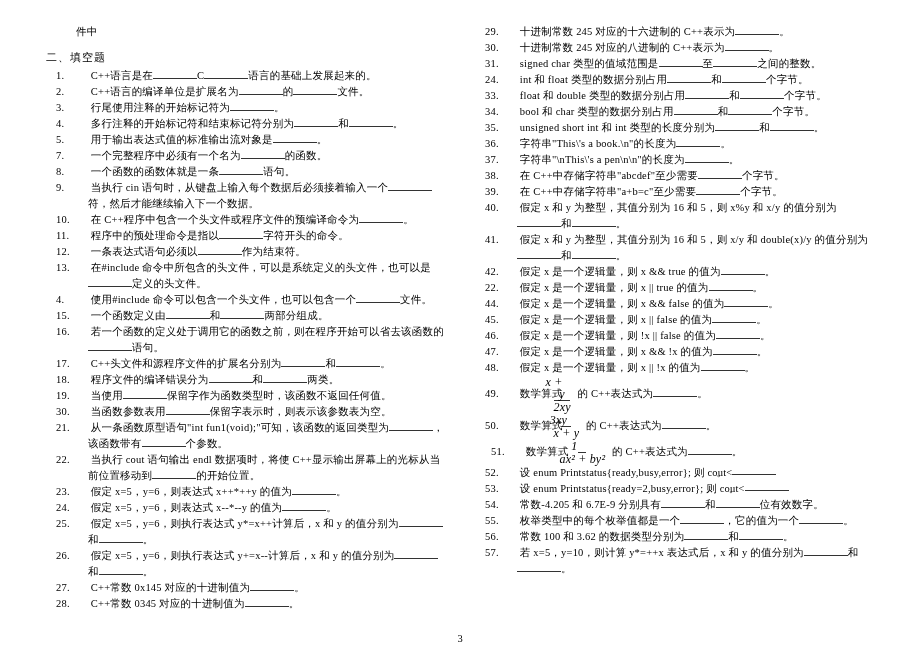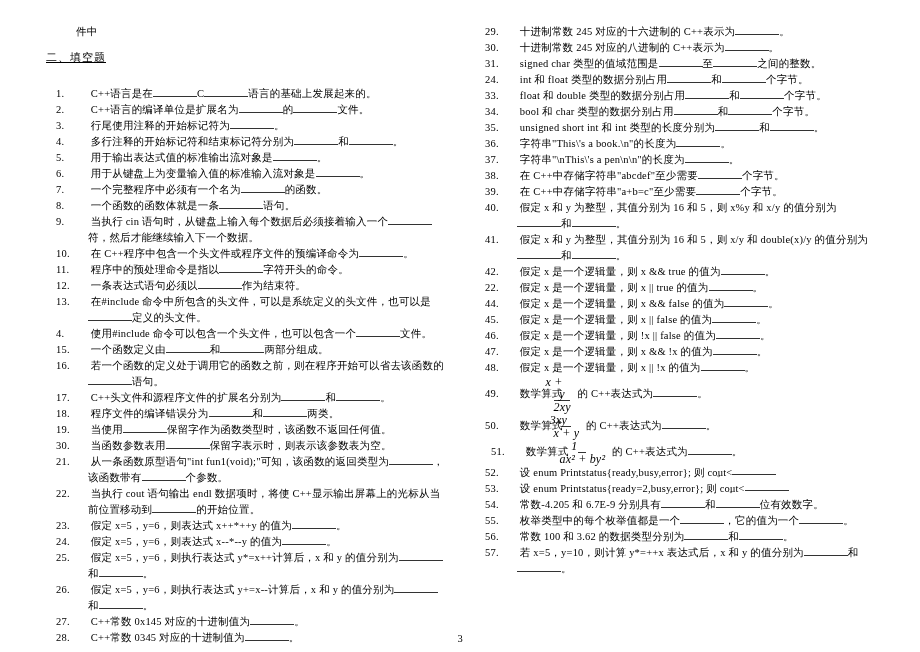--- a/index.html
+++ b/index.html
@@ -6,21 +6,21 @@
   html, body { width: 920px; height: 652px; background: #fff; font-family: "SimSun", "宋体", serif; }
   .page {
     width: 920px; height: 652px;
     display: flex; flex-direction: column;
     padding: 24px 46px 8px 46px;
     position: relative;
   }
   .cols { display: flex; flex: 1; gap: 30px; }
   .col { flex: 1; min-width: 0; }
   .indent-item { padding-left: 30px; font-size: 10.5px; line-height: 16px; letter-spacing: 0.2px; }
-  .section-title { font-size: 11px; margin: 4px 0 21px 0; letter-spacing: 1px; text-decoration: underline; }
+  .section-title { font-size: 11px; margin: 4px 0 3px 0; letter-spacing: 1px; }
   ol { list-style: none; padding-left: 12px; }
   li { font-size: 10.5px; line-height: 16px; text-indent: -16px; padding-left: 30px; letter-spacing: 0.2px; }
   li .num { display: inline-block; min-width: 16px; }
   .blank { display: inline-block; border-bottom: 1px solid #333; height: 10px; vertical-align: baseline; min-width: 36px; }
   .blank.md { min-width: 44px; }
   .formula { font-style: italic; font-family: "Times New Roman", serif; }
   .ftop { border-bottom: 1px solid #333; padding: 0 4px; display:inline-block; text-align:center;}
   .fbot { padding: 0 4px; display:inline-block; text-align:center;}
   .fraction { display: inline-block; vertical-align: middle; text-align: center; line-height: 12px; font-size: 12px; }
   .pagenum { position: absolute; bottom: 8px; left: 0; right: 0; text-align: center; font-size: 10.5px; }
@@ -34,21 +34,20 @@
     <div class="col">
       <div class="indent-item">件中</div>
       <div style="height:6px"></div>
       <div class="section-title">二、填空题</div>
       <ol id="leftList">
           <li><span class="num">1.</span> C++语言是在<span class="blank md"></span>C<span class="blank md"></span>语言的基础上发展起来的。</li>
           <li><span class="num">2.</span> C++语言的编译单位是扩展名为<span class="blank md"></span>的<span class="blank md"></span>文件。</li>
           <li><span class="num">3.</span> 行尾使用注释的开始标记符为<span class="blank md"></span>。</li>
           <li><span class="num">4.</span> 多行注释的开始标记符和结束标记符分别为<span class="blank md"></span>和<span class="blank md"></span>。</li>
           <li><span class="num">5.</span> 用于输出表达式值的标准输出流对象是<span class="blank md"></span>。</li>
-          <li><span class="num">6.</span> 用于从键盘上为变量输入值的标准输入流对象是<span class="blank md"></span>。</li>
           <li><span class="num">7.</span> 一个完整程序中必须有一个名为<span class="blank md"></span>的函数。</li>
           <li><span class="num">8.</span> 一个函数的函数体就是一条<span class="blank md"></span>语句。</li>
           <li><span class="num">9.</span> 当执行 cin 语句时，从键盘上输入每个数据后必须接着输入一个<span class="blank md"></span>符，然后才能继续输入下一个数据。</li>
           <li><span class="num">10.</span> 在 C++程序中包含一个头文件或程序文件的预编译命令为<span class="blank md"></span>。</li>
           <li><span class="num">11.</span> 程序中的预处理命令是指以<span class="blank md"></span>字符开头的命令。</li>
           <li><span class="num">12.</span> 一条表达式语句必须以<span class="blank md"></span>作为结束符。</li>
           <li><span class="num">13.</span> 在#include 命令中所包含的头文件，可以是系统定义的头文件，也可以是<span class="blank md"></span>定义的头文件。</li>
           <li><span class="num">4.</span> 使用#include 命令可以包含一个头文件，也可以包含一个<span class="blank md"></span>文件。</li>
           <li><span class="num">15.</span> 一个函数定义由<span class="blank md"></span>和<span class="blank md"></span>两部分组成。</li>
           <li><span class="num">16.</span> 若一个函数的定义处于调用它的函数之前，则在程序开始可以省去该函数的<span class="blank md"></span>语句。</li>

